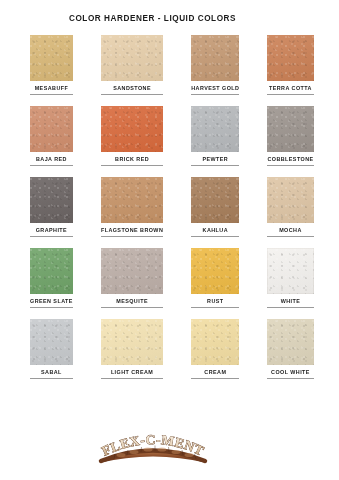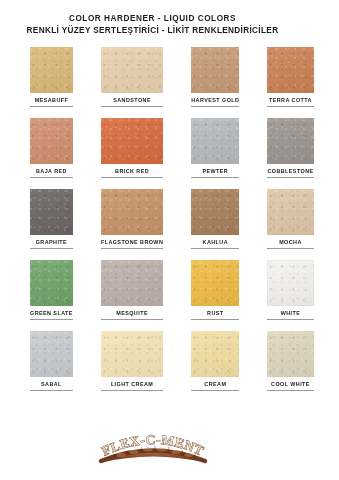--- a/index.html
+++ b/index.html
@@ -105,21 +105,20 @@
   }
   .logo svg { display: block; }
 </style>
 </head>
 <body>
 
 <div id="page">
 
   <div class="title-block">
     <div class="title-line">COLOR HARDENER - LIQUID COLORS</div>
-    <div class="title-line sub">RENKLİ YÜZEY SERTLEŞTİRİCİ - LİKİT RENKLENDİRİCİLER</div>
   </div>
 
   <div class="grid" id="swatch-grid">
       <div class="cell">
         <div class="swatch" style="background: rgb(217, 184, 119);">
           <div class="grain"></div>
           <div class="shade"></div>
         </div>
         <div class="label">MESABUFF</div>
       </div>

